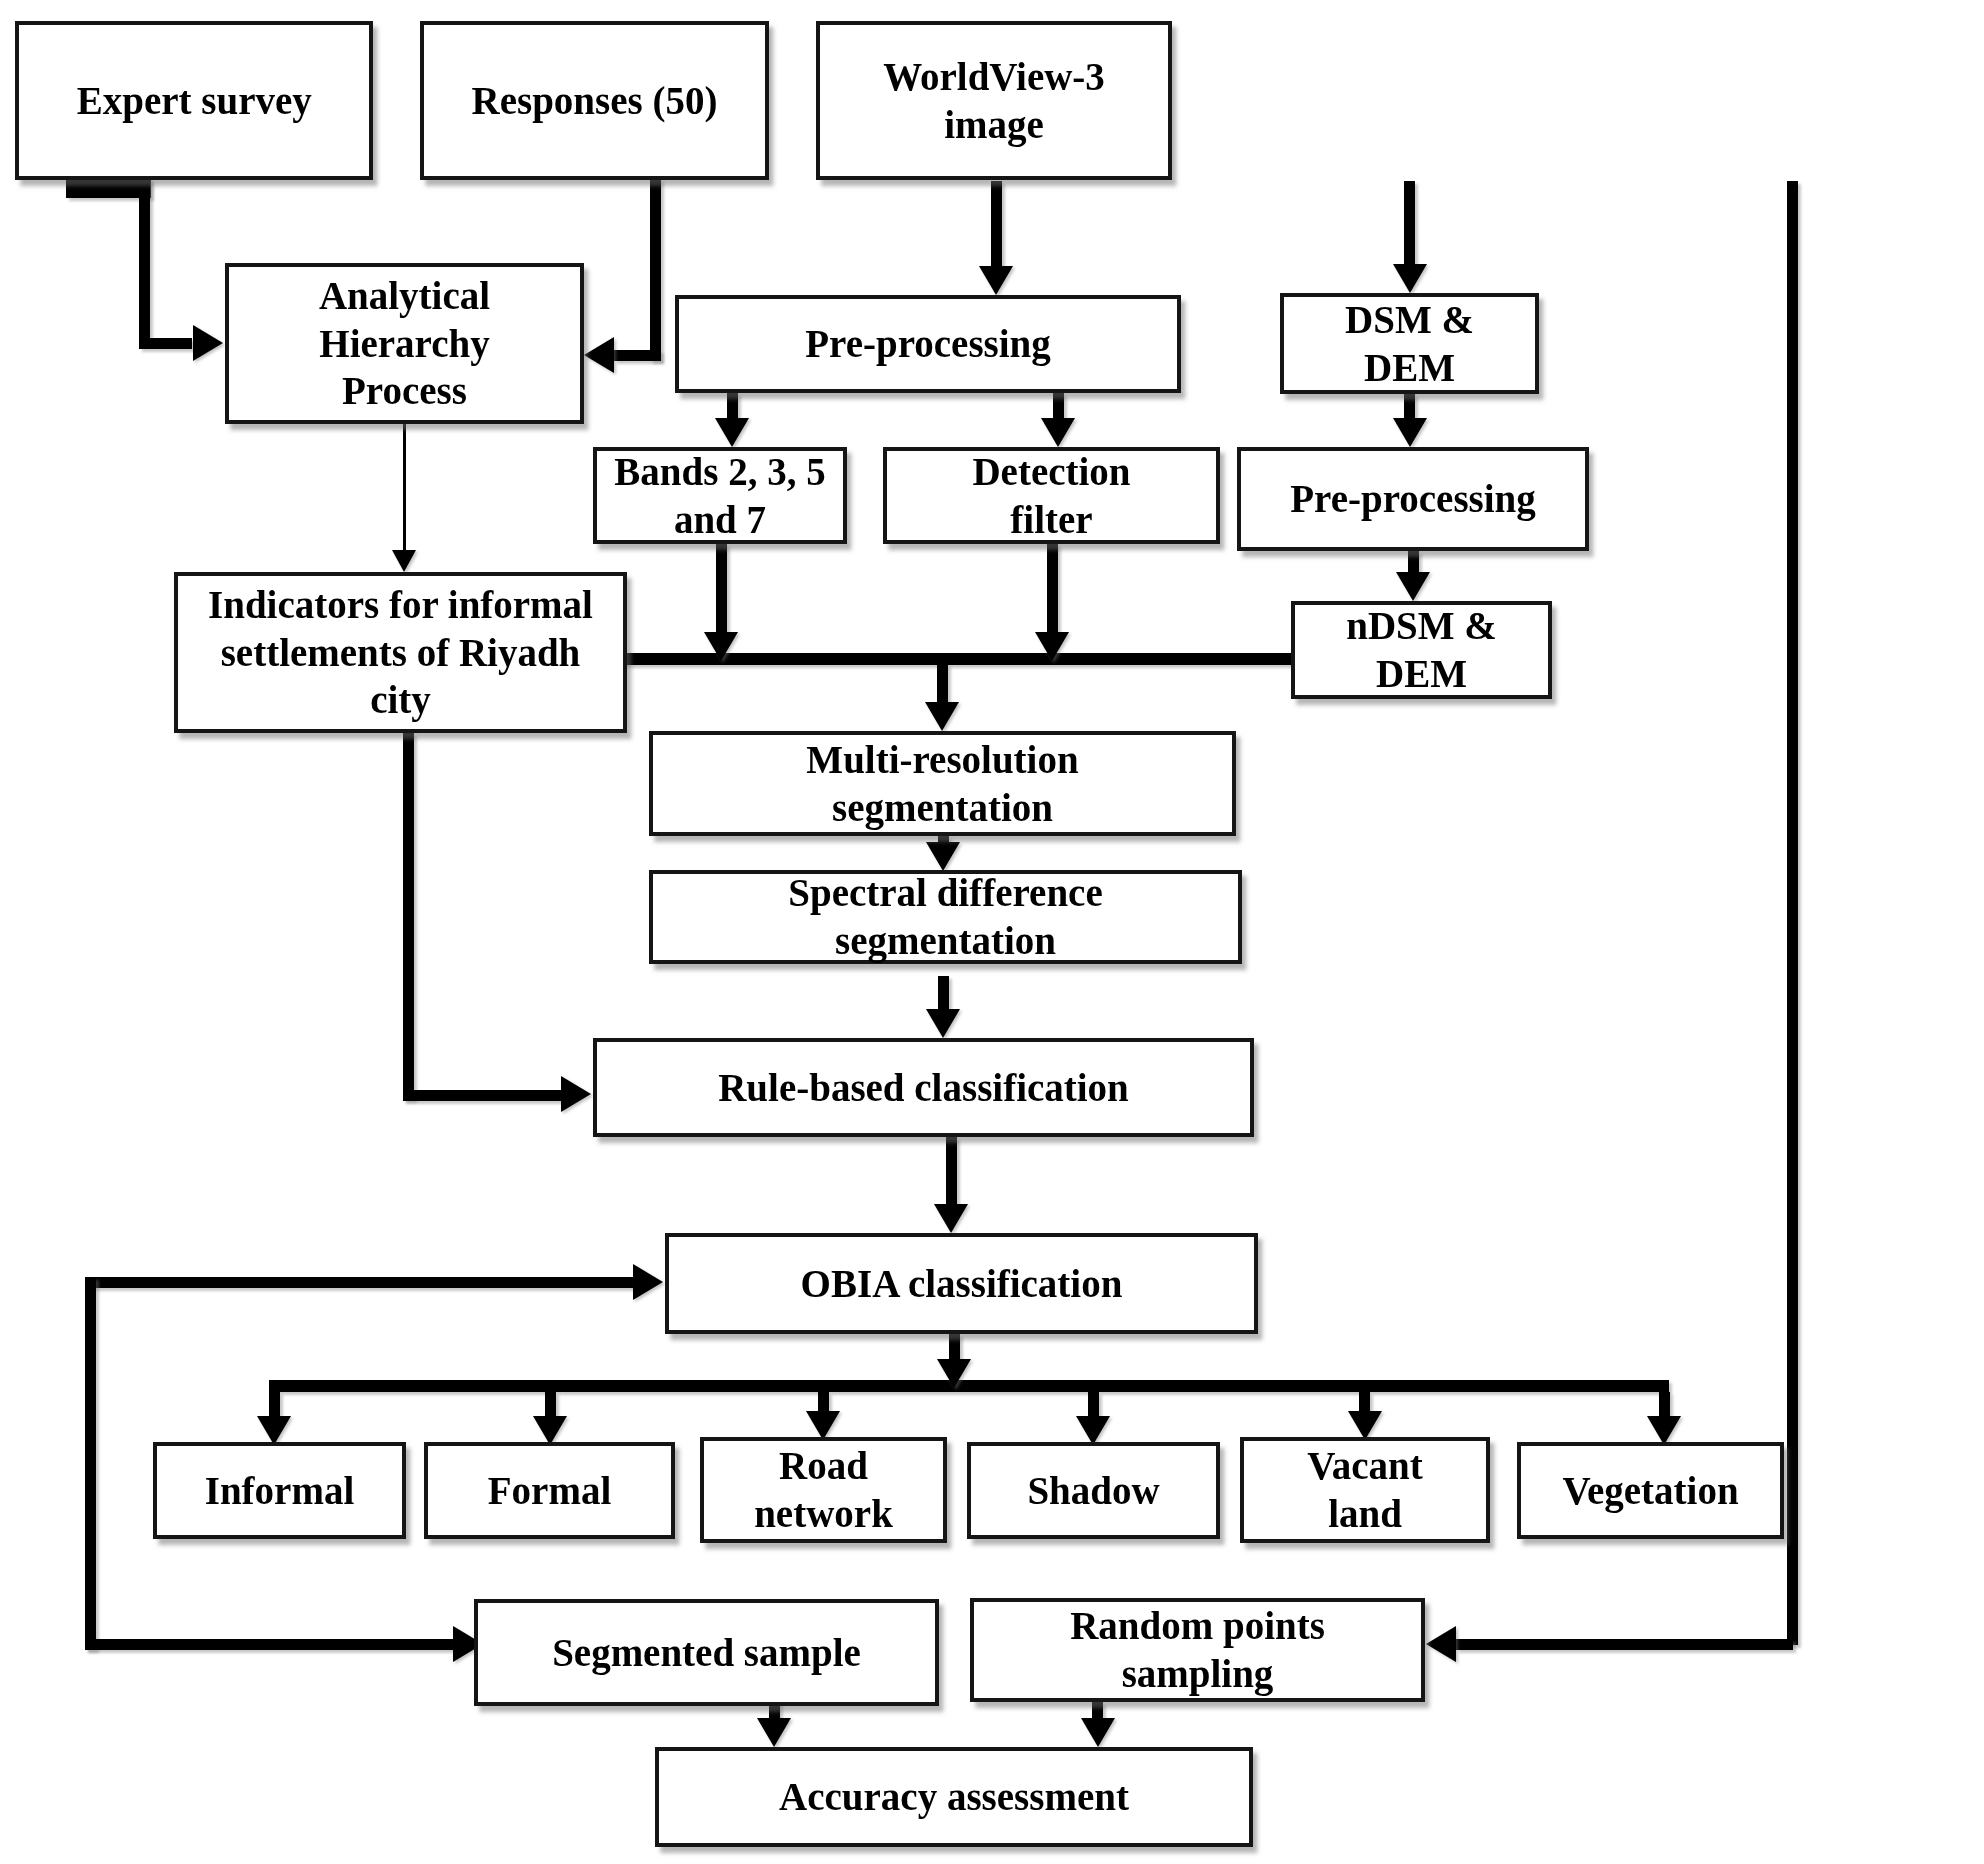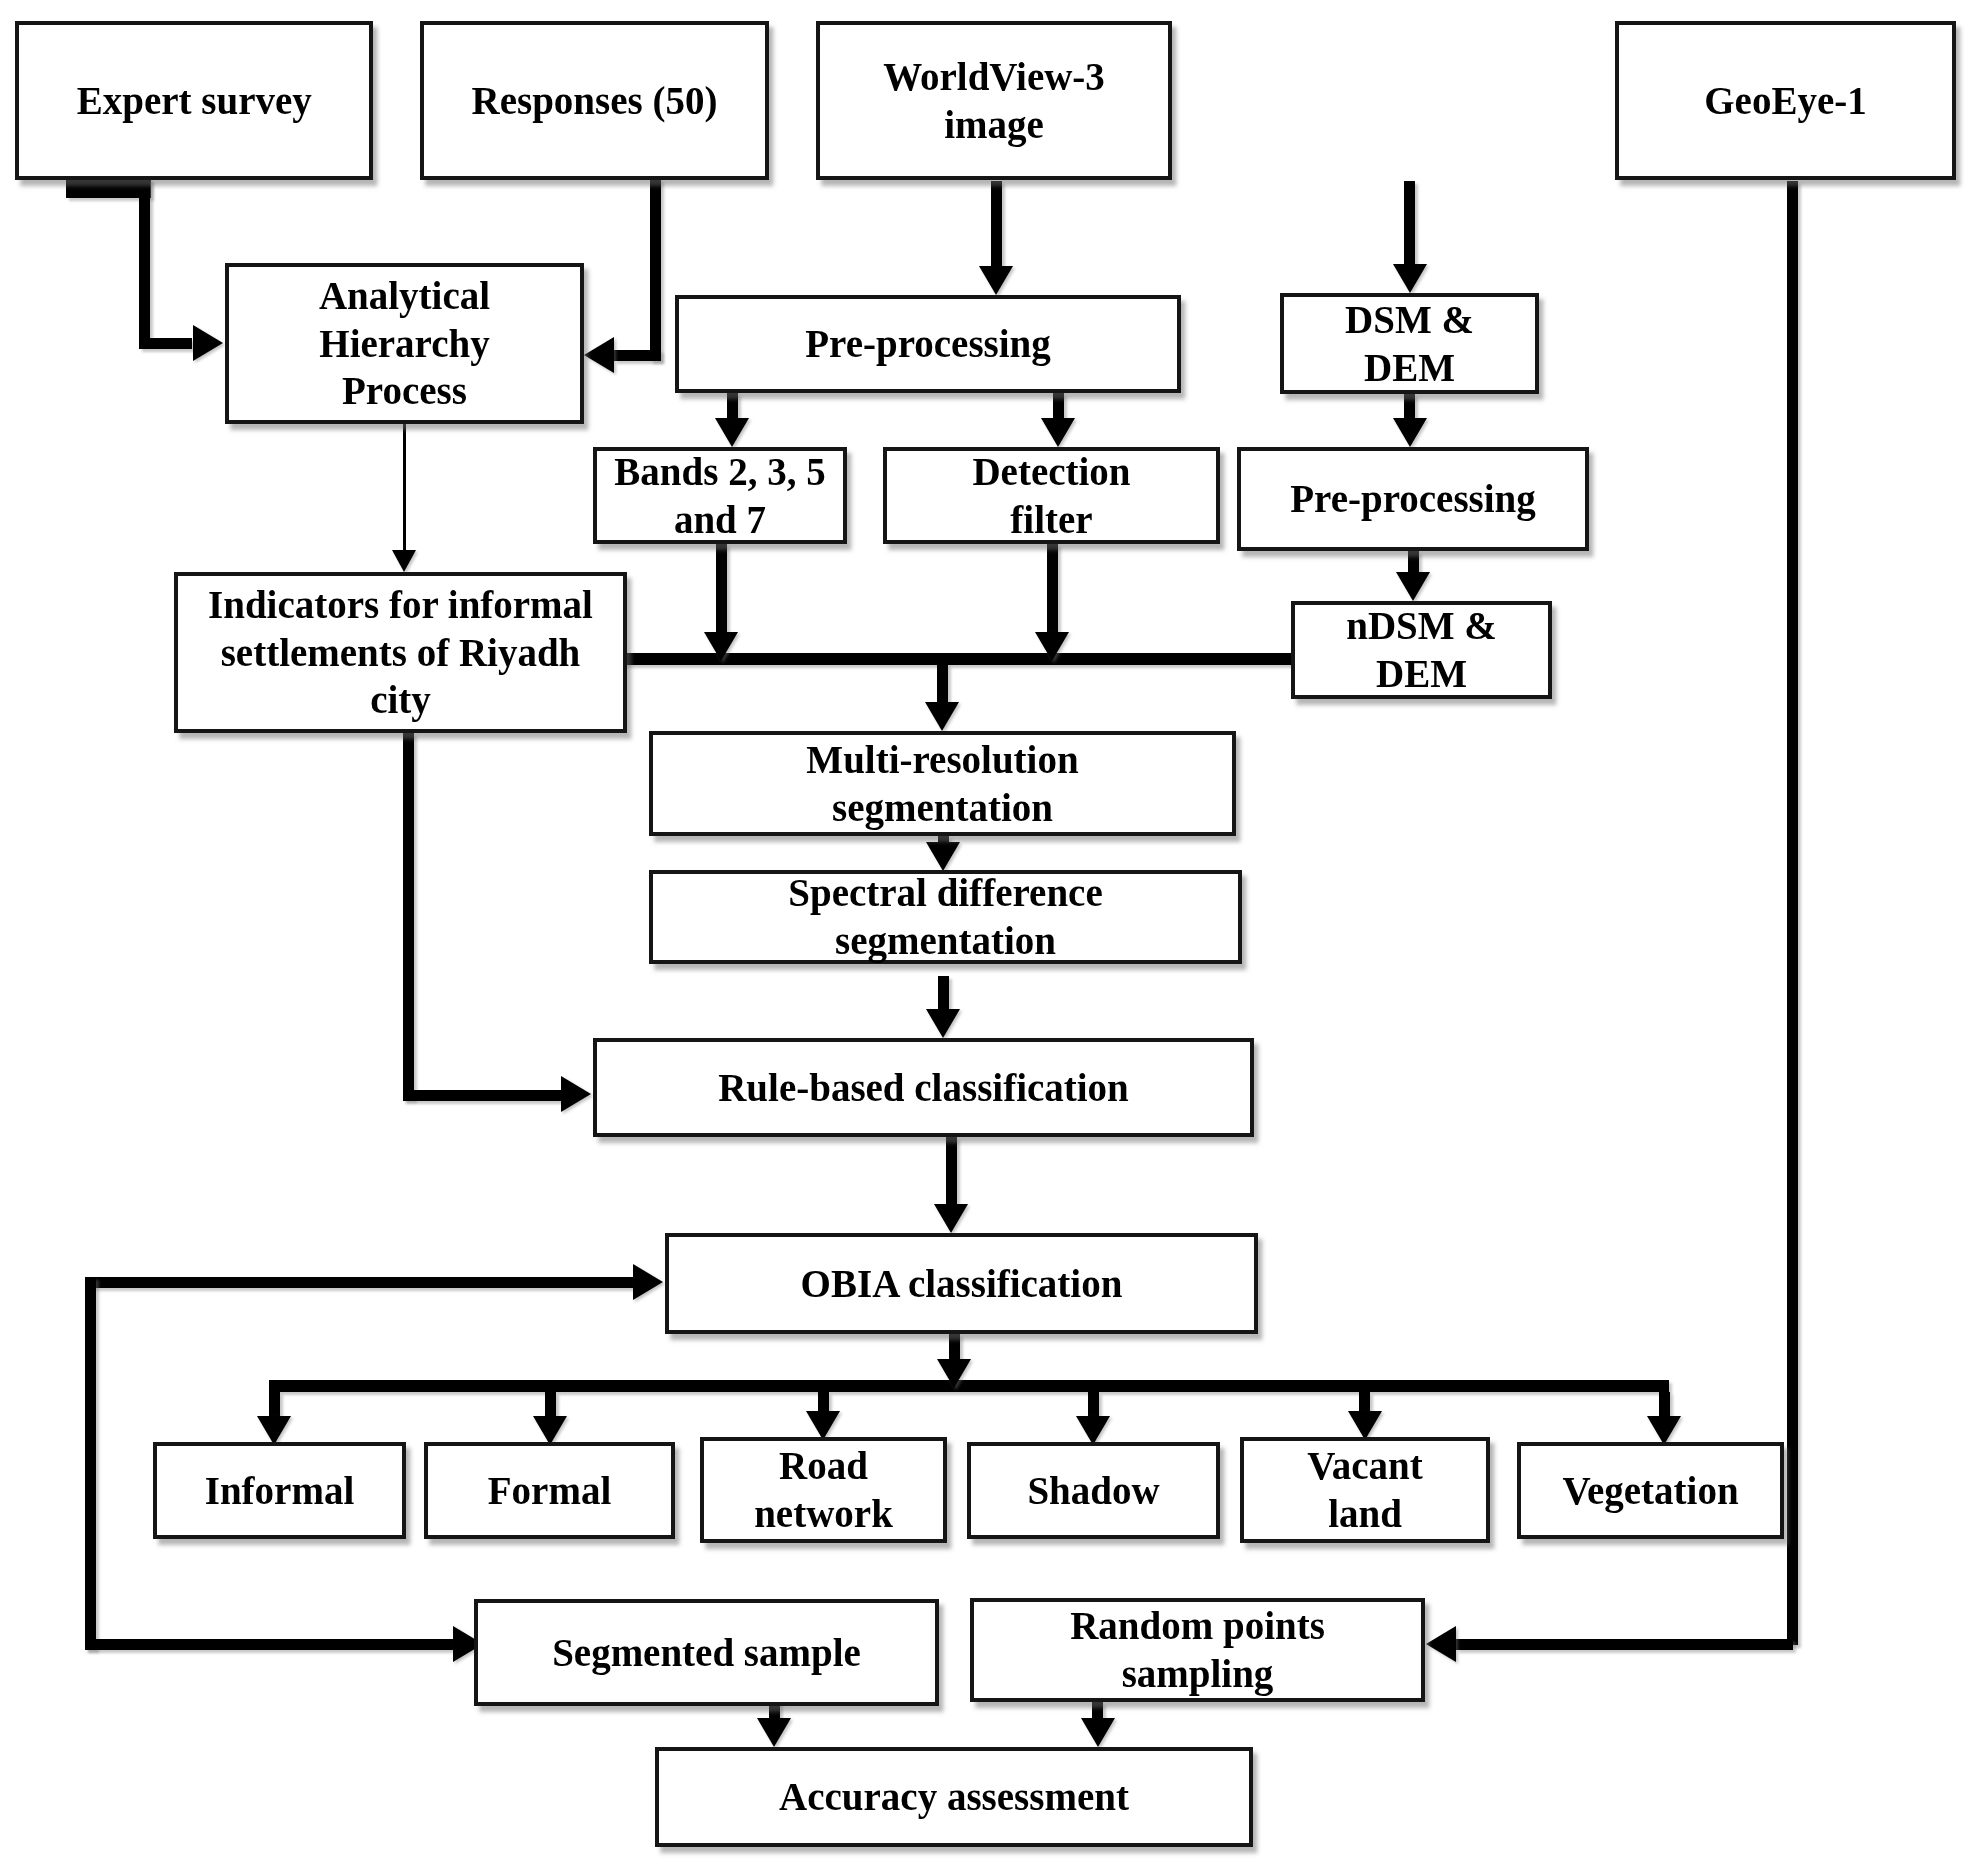--- a/index.html
+++ b/index.html
@@ -63,23 +63,20 @@
 <div id="canvas">
 
   <div class="node" style="left:15.3px;top:21px;width:358px;height:159px">
       <span>Expert survey</span>
     </div>
   <div class="node" style="left:420px;top:21px;width:349px;height:159px">
       <span>Responses (50)</span>
     </div>
   <div class="node pad60" style="left:816px;top:21px;width:356px;height:159px">
       <span>WorldView-3 image</span>
-    </div>
-  <div class="node" style="left:1615px;top:21px;width:341px;height:159px">
-      <span>GeoEye-1</span>
     </div>
 
   <div class="node pad40" style="left:225px;top:263px;width:359px;height:161px">
       <span>Analytical Hierarchy Process</span>
     </div>
   <div class="node" style="left:675px;top:295px;width:506px;height:98px">
       <span>Pre-processing</span>
     </div>
   <div class="node pad40" style="left:1280px;top:293px;width:259px;height:101px">
       <span>DSM &amp; DEM</span>

